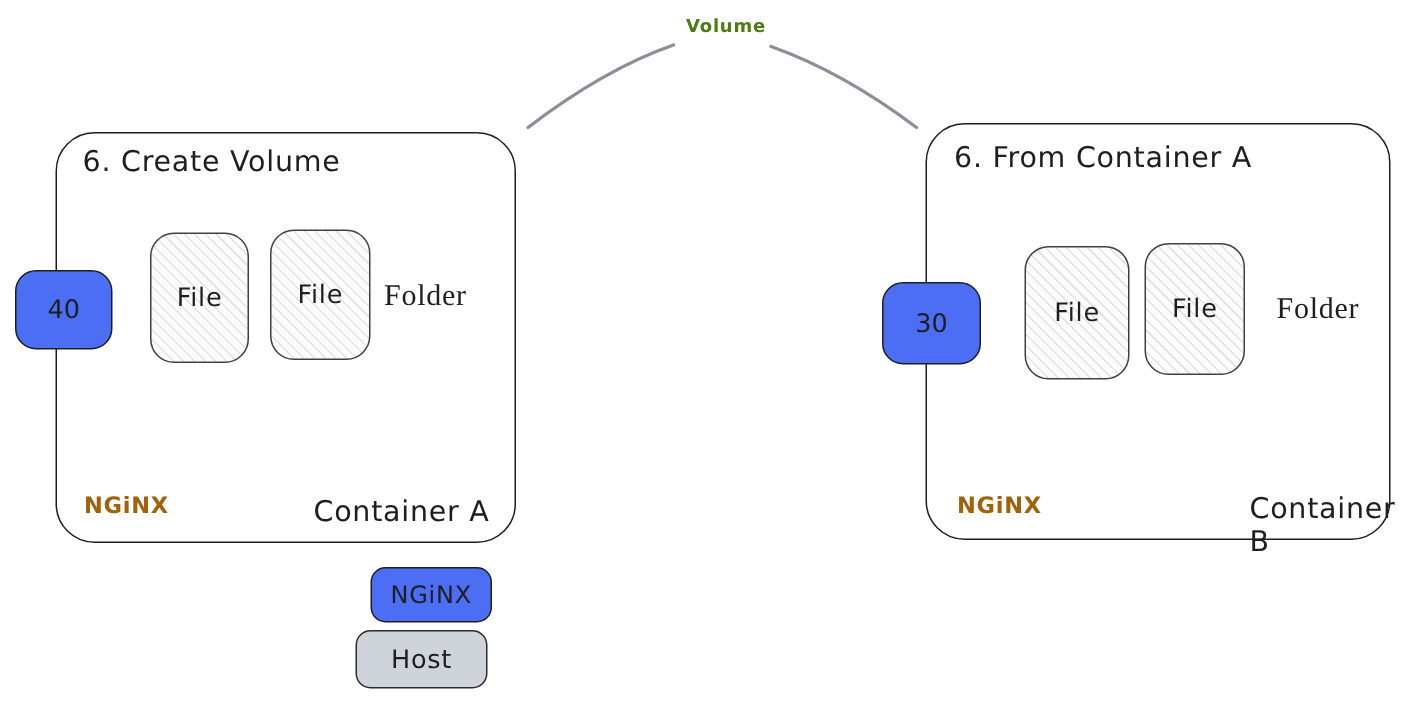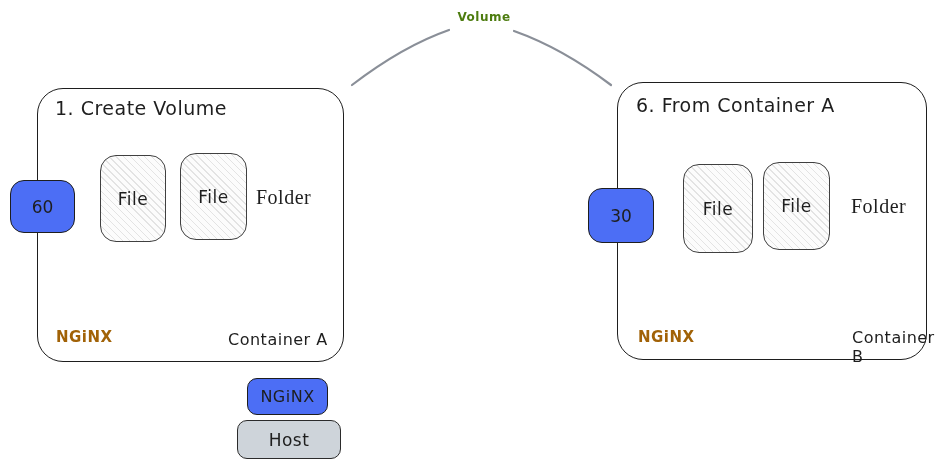--- a/index.html
+++ b/index.html
@@ -89,36 +89,36 @@
 
   .nginx-label {
     font-size: 15px;
     font-weight: bold;
     color: #a16207;
     letter-spacing: 0.5px;
   }
   .nginx-left  { left: 56px;  top: 328px; }
   .nginx-right { left: 638px; top: 328px; }
 
-  .container-name { font-size: 16px; letter-spacing: 0.5px; margin-left: 19px; }
+  .container-name { font-size: 19px; letter-spacing: 0.5px; }
   .name-left  { left: 209px; top: 330px; }
   .name-right { left: 833px; top: 328px; }
 
   .docker-box {
     left: 247px; top: 378px; width: 81px; height: 37px;
     background: #4c6ef5;
     border: 1.7px solid #1e1e1e;
     border-radius: 10px;
     display: flex; align-items: center; justify-content: center;
     font-size: 16px;
     letter-spacing: 0.5px;
     z-index: 2;
   }
   .host-box {
-    left: 237px; top: 420px; width: 104px; height: 39px;
+    left: 237px; top: 420px; width: 88px; height: 39px;
     background: #ced4da;
     border: 1.7px solid #2b2b2b;
     border-radius: 10px;
     display: flex; align-items: center; justify-content: center;
     font-size: 17px;
     letter-spacing: 0.5px;
   }
 </style>
 </head>
 <body>
@@ -126,23 +126,23 @@
 <div class="canvas">
 
   <svg class="arcs" viewBox="0 0 937 470">
     <path class="arc-path" d="M 352 85 Q 403 46 449 30"></path>
     <path class="arc-path" d="M 514 31 Q 562 48 611 85"></path>
   </svg>
 
   <div class="abs volume-label">Volume</div>
 
   <div class="abs container-box container-left"></div>
-  <div class="abs box-title title-left">1. Create Volume</div>
+  <div class="abs box-title title-left">6. Create Volume</div>
   <div class="abs port-box port-left">
-    <span>60</span>
+    <span>40</span>
   </div>
   <div class="abs file-box file-l1">
     <span>File</span>
   </div>
   <div class="abs file-box file-l2">
     <span>File</span>
   </div>
   <div class="abs folder-label folder-left">Folder</div>
   <div class="abs nginx-label nginx-left">NGiNX</div>
   <div class="abs container-name name-left">Container A</div>

